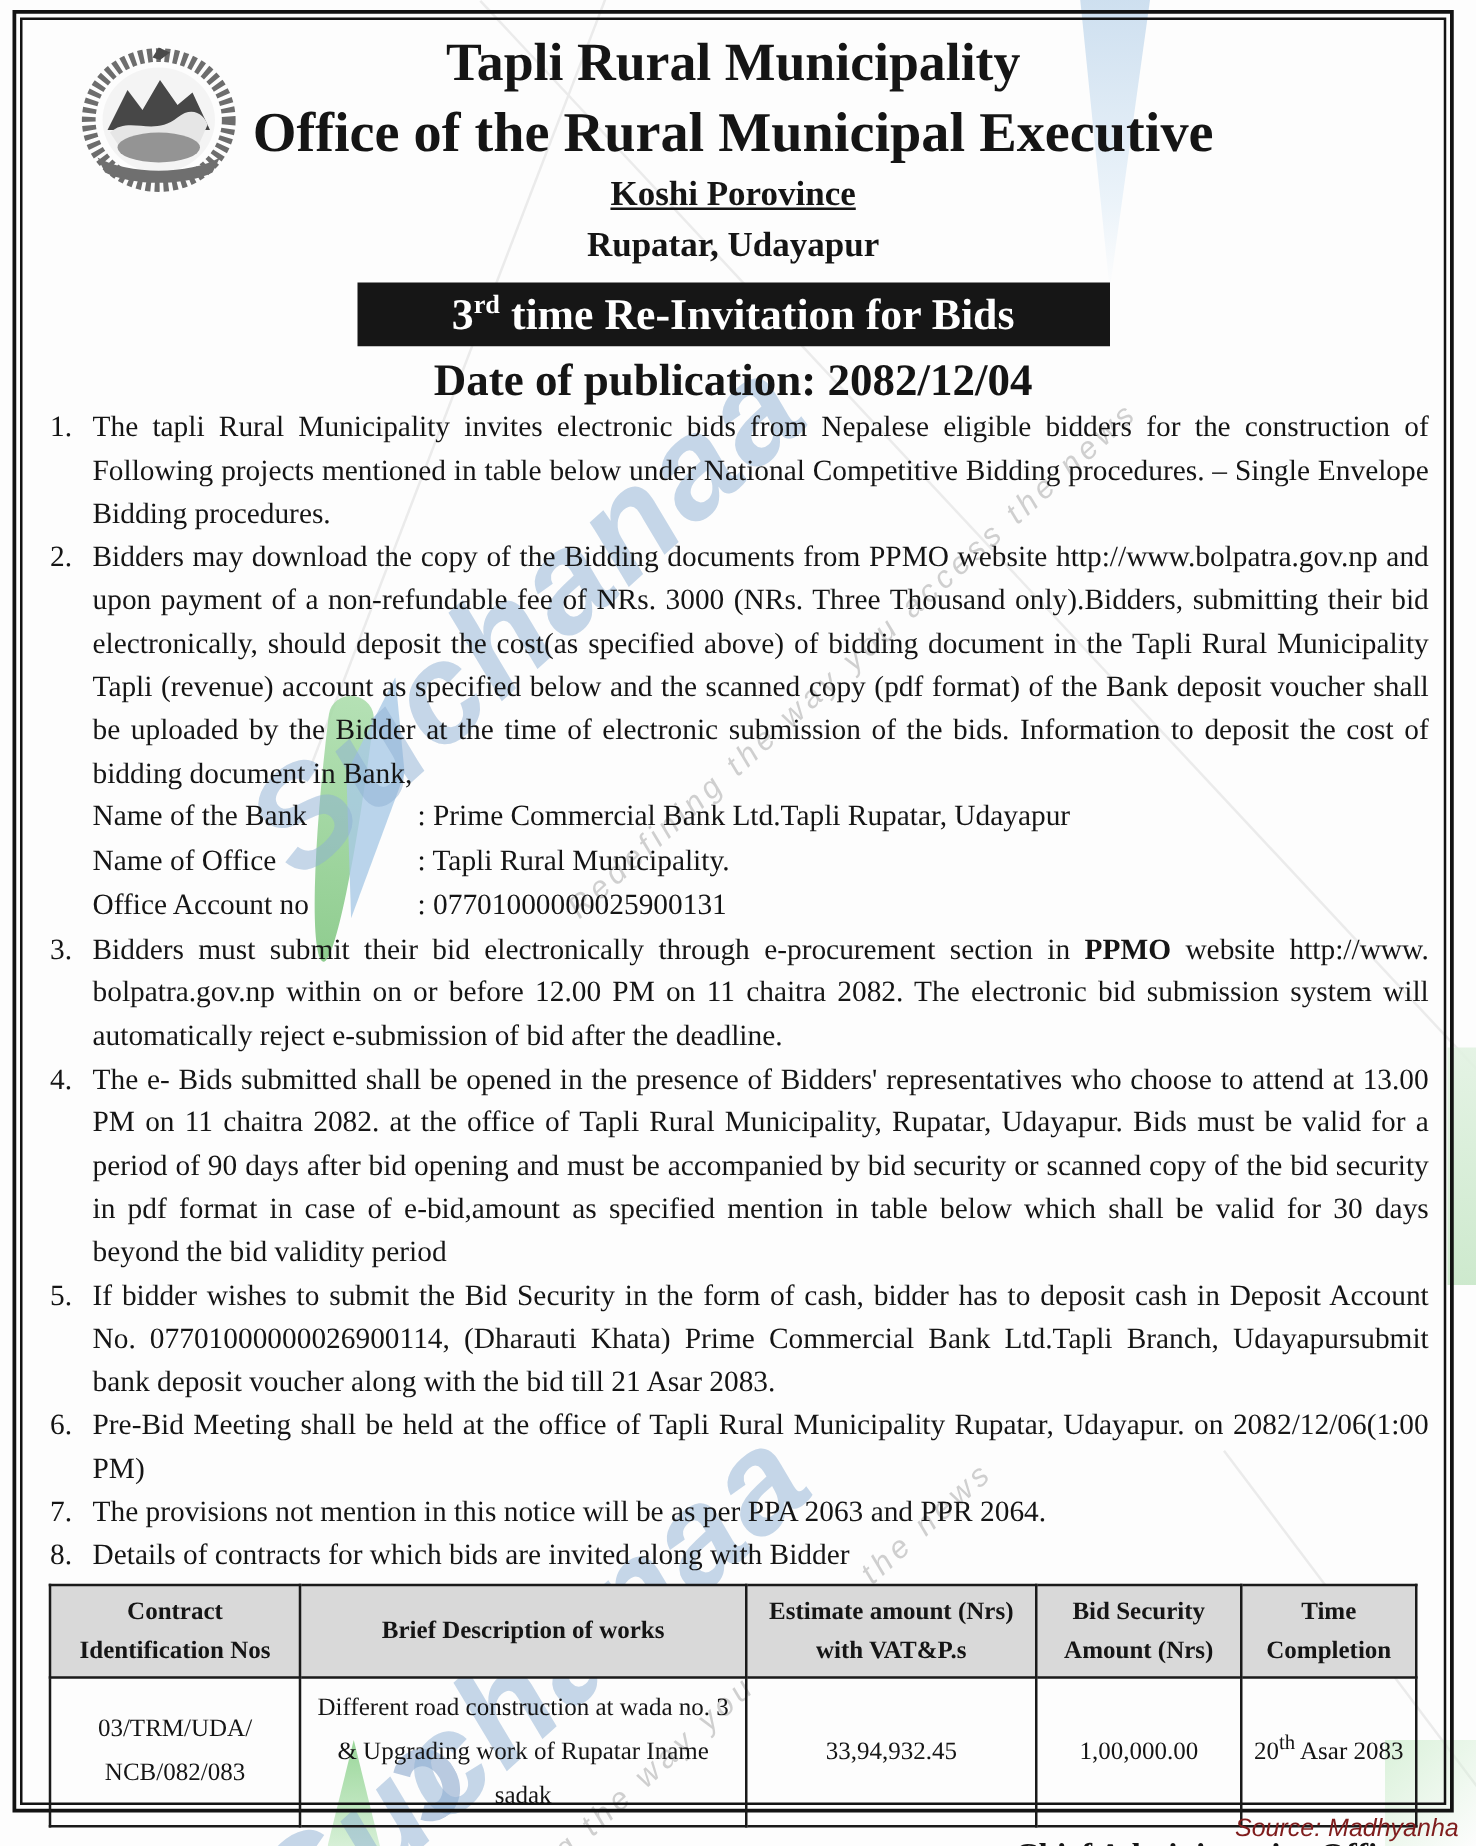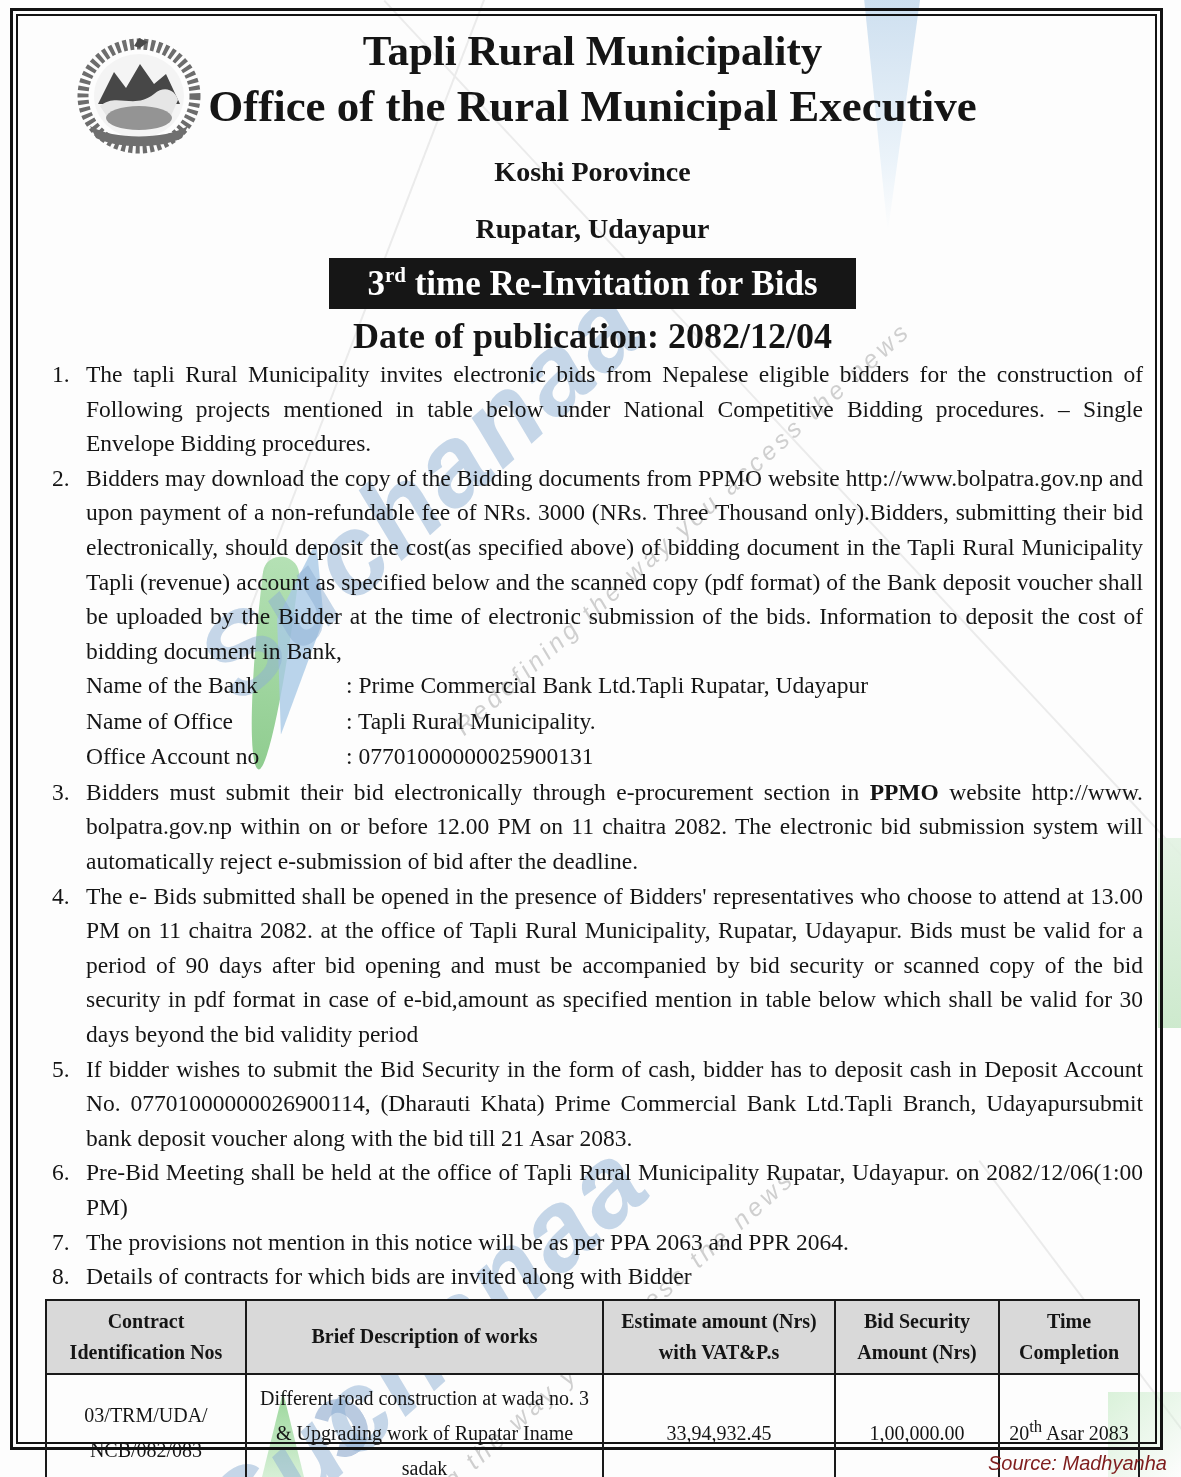--- a/index.html
+++ b/index.html
@@ -37,30 +37,30 @@
     background:linear-gradient(135deg, rgba(214,240,214,.9), rgba(245,252,245,0)); }
   .tri-bottom { left:262px; top:1392px; width:42px; height:85px;
     background:linear-gradient(#8ed28e,#d2eed2); clip-path:polygon(50% 0, 100% 100%, 0 100%); opacity:.9; }
   .s-bottom { left:315px; top:1398px; width:52px; height:60px;
     border:14px solid rgba(130,160,200,.55); border-radius:50%;
     border-left-color:transparent; transform:rotate(-30deg); }
 
   
   .outer-frame { position:absolute; left:10px; top:8px; width:1153px; height:1442px;
     border:3px solid #131313; z-index:1; background:transparent; }
-  .inner-frame { position:absolute; inset:3px; border:2px solid #131313; padding:4px 12px 0 24px; }
+  .inner-frame { position:absolute; inset:3px; border:2px solid #131313; padding:4px 12px 0 12px; }
 
   
   .doc-header { text-align:center; position:relative; }
   .emblem { position:absolute; left:28px; top:10px; }
   .org-title  { font-size:43px; font-weight:bold; line-height:54px; margin:4px 0 0; }
   .office-title { font-size:45px; font-weight:bold; line-height:57px; margin:0; }
-  .province { font-size:28px; font-weight:bold; line-height:42px; margin:16px; }
+  .province { font-size:28px; font-weight:bold; line-height:42px; margin:0;text-decoration:underline; }
   .loc { font-size:28px; font-weight:bold; line-height:40px; margin:0; }
-  .banner { width:527px; height:51px; margin:9px auto 0; background:#161616; color:#ffffff;
+  .banner { width:602px; height:51px; margin:9px auto 0; background:#161616; color:#ffffff;
     font-size:35px; font-weight:bold; line-height:51px; text-align:center; }
   .banner sup { font-size:21px; vertical-align:super; }
   .pub-date { font-size:36px; font-weight:bold; line-height:34px; margin:10px 0 4px; }
 
   
   .items { font-size:23.5px; line-height:34.6px; text-align:justify; position:relative; z-index:1; }
   .item { position:relative; padding-left:44px; }
   .item .num { position:absolute; left:10px; top:0; }
   .u { }
   .b { font-weight:bold; }

